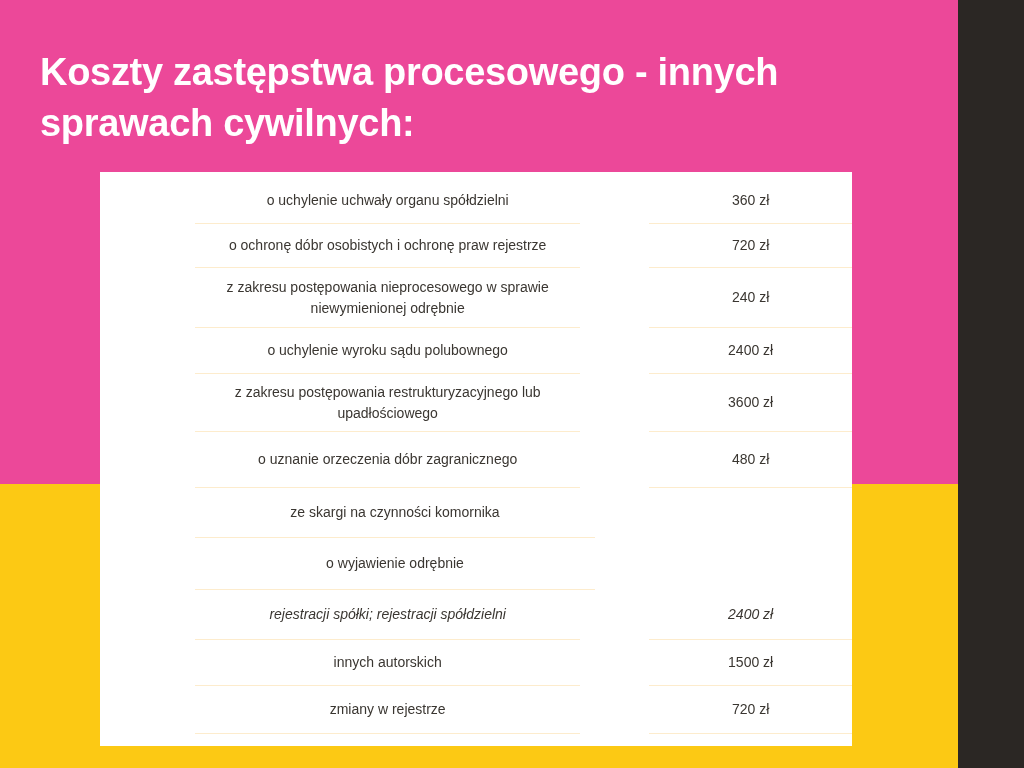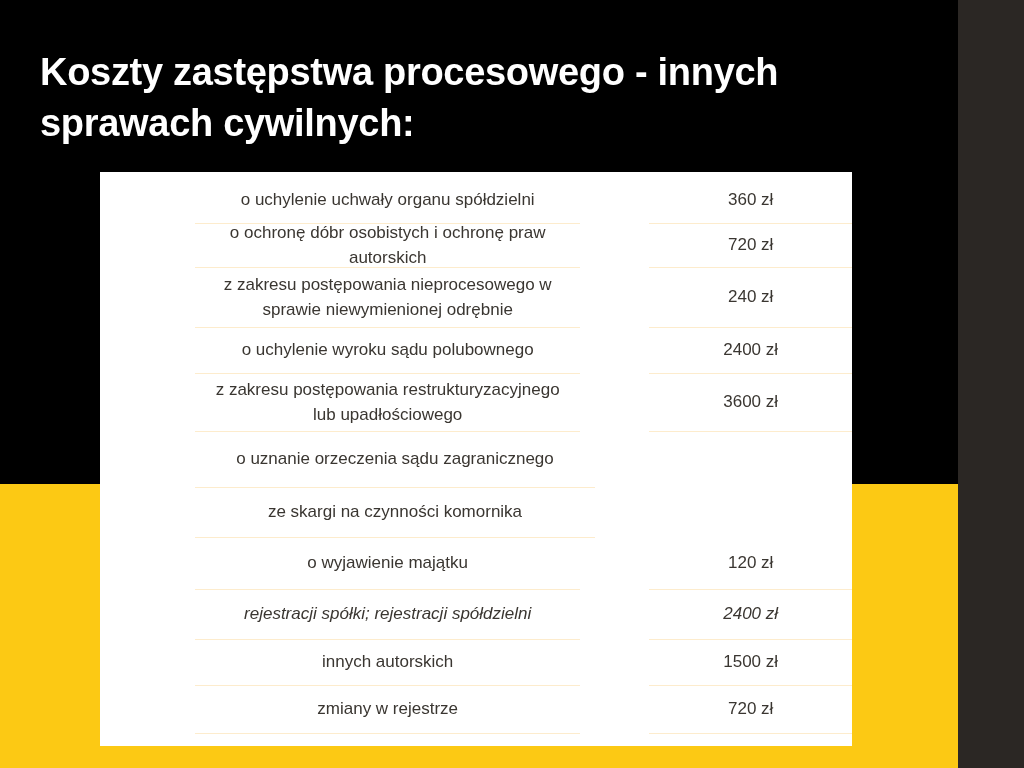--- a/index.html
+++ b/index.html
@@ -10,21 +10,21 @@
     width: 1024px;
     height: 768px;
     font-family: "Liberation Sans", sans-serif;
     background: #2b2724;
     overflow: hidden;
   }
   .slide {
     position: relative;
     width: 1024px;
     height: 768px;
-    background: #000000;
+    background: #ec4899;
     overflow: hidden;
   }
   .band-yellow {
     position: absolute;
     left: 0;
     top: 484px;
     width: 958px;
     height: 284px;
     background: #fcc914;
   }
@@ -67,21 +67,21 @@
   .row {
     display: flex;
     align-items: center;
     width: 100%;
     box-sizing: border-box;
   }
   .cell-label,
   .cell-value {
     box-sizing: border-box;
     color: #3a3631;
-    font-size: 17px;
+    font-size: 14px;
     line-height: 1.45;
     text-align: center;
     border-bottom: 1px solid #fdeccd;
     padding: 6px 10px;
     display: flex;
     align-items: center;
     justify-content: center;
   }
   .cell-label {
     width: 400px;
@@ -117,50 +117,50 @@
 
   <div class="card">
     <div class="table">
 
       <div class="row r0">
         <div class="cell-label">o uchylenie uchwały organu spółdzielni</div>
         <div class="cell-value">360 zł</div>
       </div>
 
       <div class="row r1">
-        <div class="cell-label">o ochronę dóbr osobistych i ochronę praw autorskich</div>
+        <div class="cell-label">o ochronę dóbr osobistych i ochronę praw rejestrze</div>
         <div class="cell-value">720 zł</div>
       </div>
 
       <div class="row r2">
         <div class="cell-label">z zakresu postępowania nieprocesowego w sprawie niewymienionej odrębnie</div>
         <div class="cell-value">240 zł</div>
       </div>
 
       <div class="row r3">
         <div class="cell-label">o uchylenie wyroku sądu polubownego</div>
         <div class="cell-value">2400 zł</div>
       </div>
 
       <div class="row r4">
         <div class="cell-label">z zakresu postępowania restrukturyzacyjnego lub upadłościowego</div>
         <div class="cell-value">3600 zł</div>
       </div>
 
       <div class="row r5">
-        <div class="cell-label">o uznanie orzeczenia sądu zagranicznego</div>
+        <div class="cell-label">o uznanie orzeczenia dóbr zagranicznego</div>
+        <div class="cell-value">480 zł</div>
       </div>
 
       <div class="row r6">
         <div class="cell-label">ze skargi na czynności komornika</div>
       </div>
 
       <div class="row r7">
-        <div class="cell-label">o wyjawienie majątku</div>
-        <div class="cell-value">120 zł</div>
+        <div class="cell-label">o wyjawienie odrębnie</div>
       </div>
 
       <div class="row r8">
         <div class="cell-label">rejestracji spółki; rejestracji spółdzielni</div>
         <div class="cell-value">2400 zł</div>
       </div>
 
       <div class="row r9">
         <div class="cell-label">innych autorskich</div>
         <div class="cell-value">1500 zł</div>

